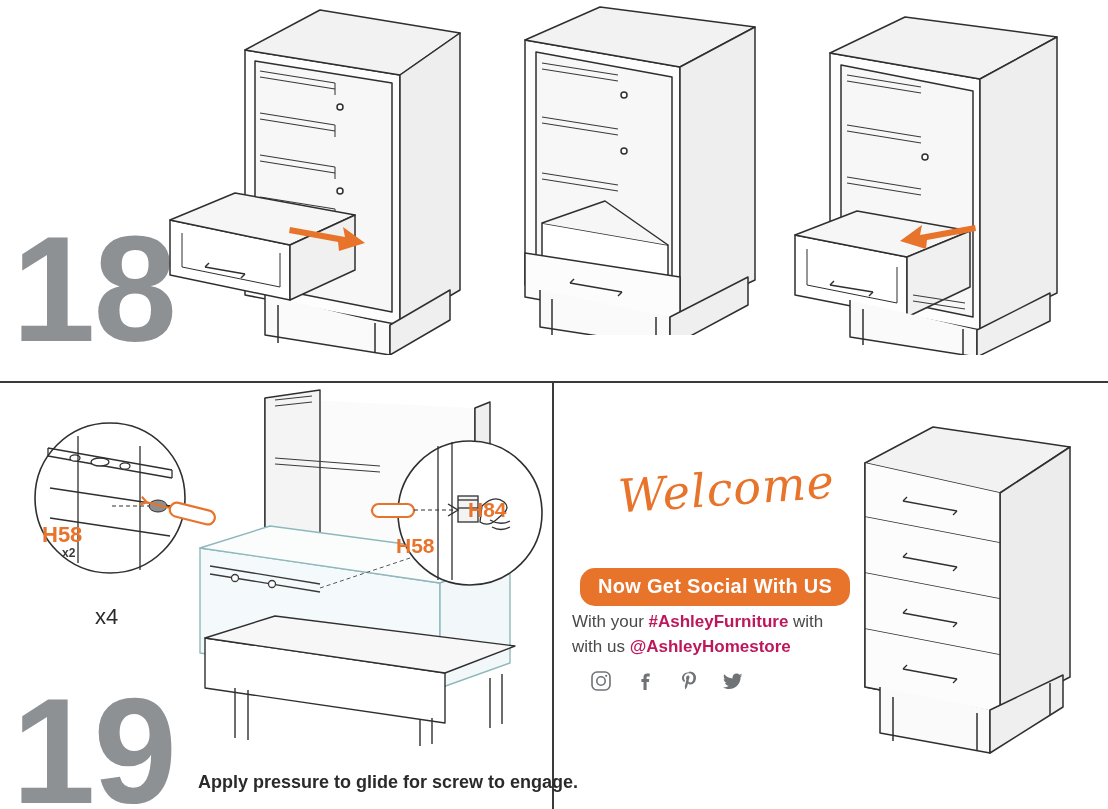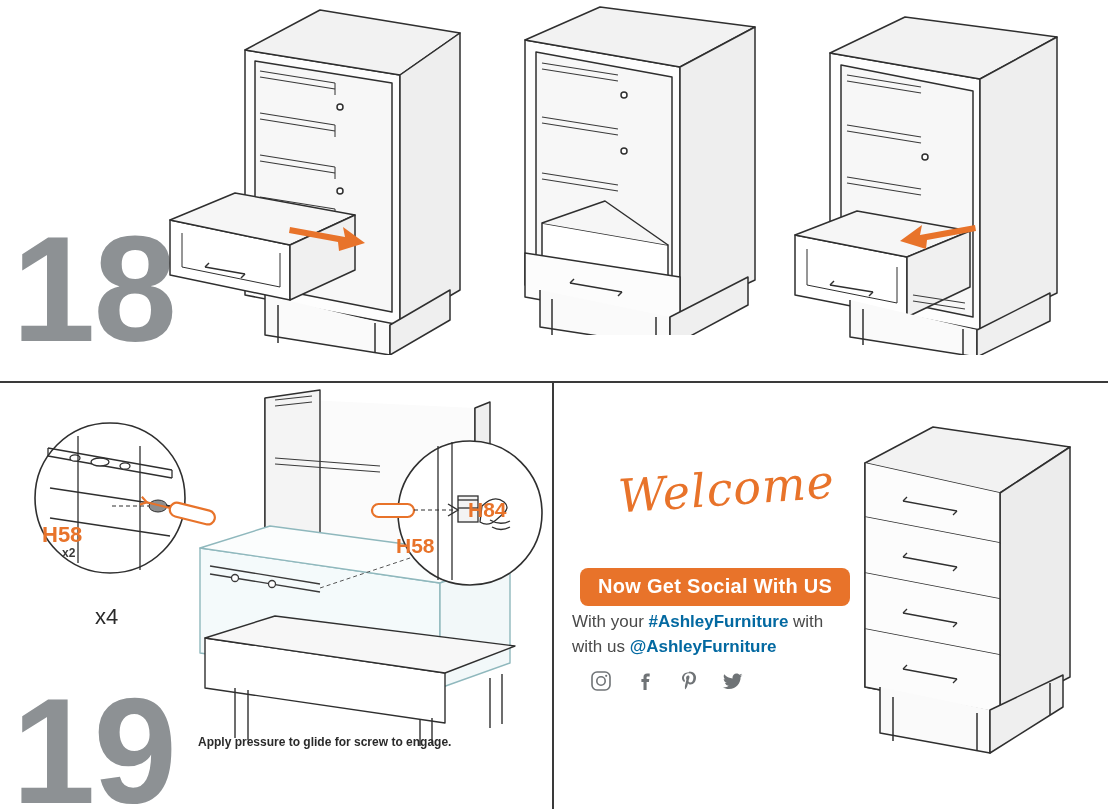--- a/index.html
+++ b/index.html
@@ -71,33 +71,33 @@
   }
   #social-banner {
     position: absolute;
     left: 20px;
     top: 168px;
     background: #e8732a;
     color: #ffffff;
     font-size: 20px;
     font-weight: bold;
     padding: 7px 18px 8px 18px;
-    border-radius: 8px;
+    border-radius: 15px;
     letter-spacing: 0.3px;
   }
   .share-line {
     position: absolute;
     font-size: 17px;
     color: #4a4a4a;
   }
   #share-line-1 { left: 12px; top: 212px; }
   #share-line-2 { left: 12px; top: 237px; }
   .tag {
     font-weight: bold;
-    color: #0369a1;
+    color: #be185d;
   }
   #social-icons {
     position: absolute;
     left: 28px;
     top: 268px;
     display: flex;
     align-items: center;
     gap: 18px;
   }
   .soc-ico {
@@ -106,22 +106,22 @@
     display: flex;
     align-items: center;
     justify-content: center;
     color: #6f7376;
   }
 
   
   #glide-caption {
     position: absolute;
     left: 198px;
-    top: 735px;
-    font-size: 12px;
+    top: 772px;
+    font-size: 18px;
     color: #2a2a2a;
     font-weight: bold;
   }
 
   
   .callout-label {
     position: absolute;
     font-weight: bold;
     color: #e8732a;
   }
@@ -367,21 +367,21 @@
   <div id="glide-caption">Apply pressure to glide for screw to engage.</div>
 
   <div id="welcome-panel">
     <div id="welcome-script">Welcome</div>
     <div id="social-banner">Now Get Social With US</div>
 
     <div class="share-line" id="share-line-1">
       <span>With your </span><span class="tag">#AshleyFurniture</span><span> with</span>
     </div>
     <div class="share-line" id="share-line-2">
-      <span>with us </span><span class="tag">@AshleyFurniture</span>
+      <span>with us </span><span class="tag">@AshleyHomestore</span>
     </div>
 
     <div id="social-icons">
       <span class="soc-ico">
         <svg width="24" height="24" viewBox="0 0 24 24" fill="none" stroke="#6f7376" stroke-width="1.6">
           <rect x="3" y="3" width="18" height="18" rx="5"></rect>
           <circle cx="12" cy="12" r="4.2"></circle>
           <circle cx="17.2" cy="6.8" r="1.1" fill="#6f7376" stroke="none"></circle>
         </svg>
       </span>

